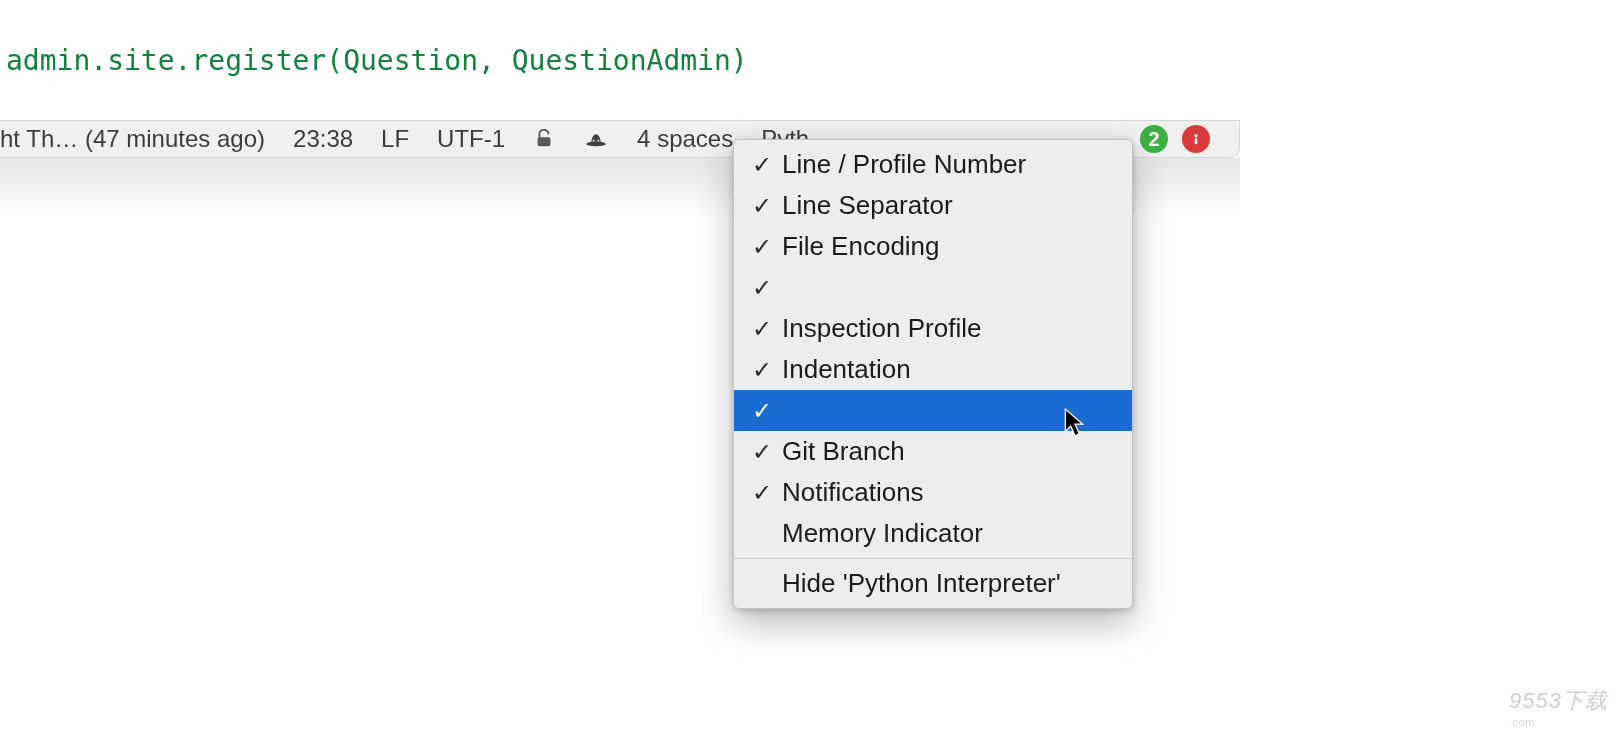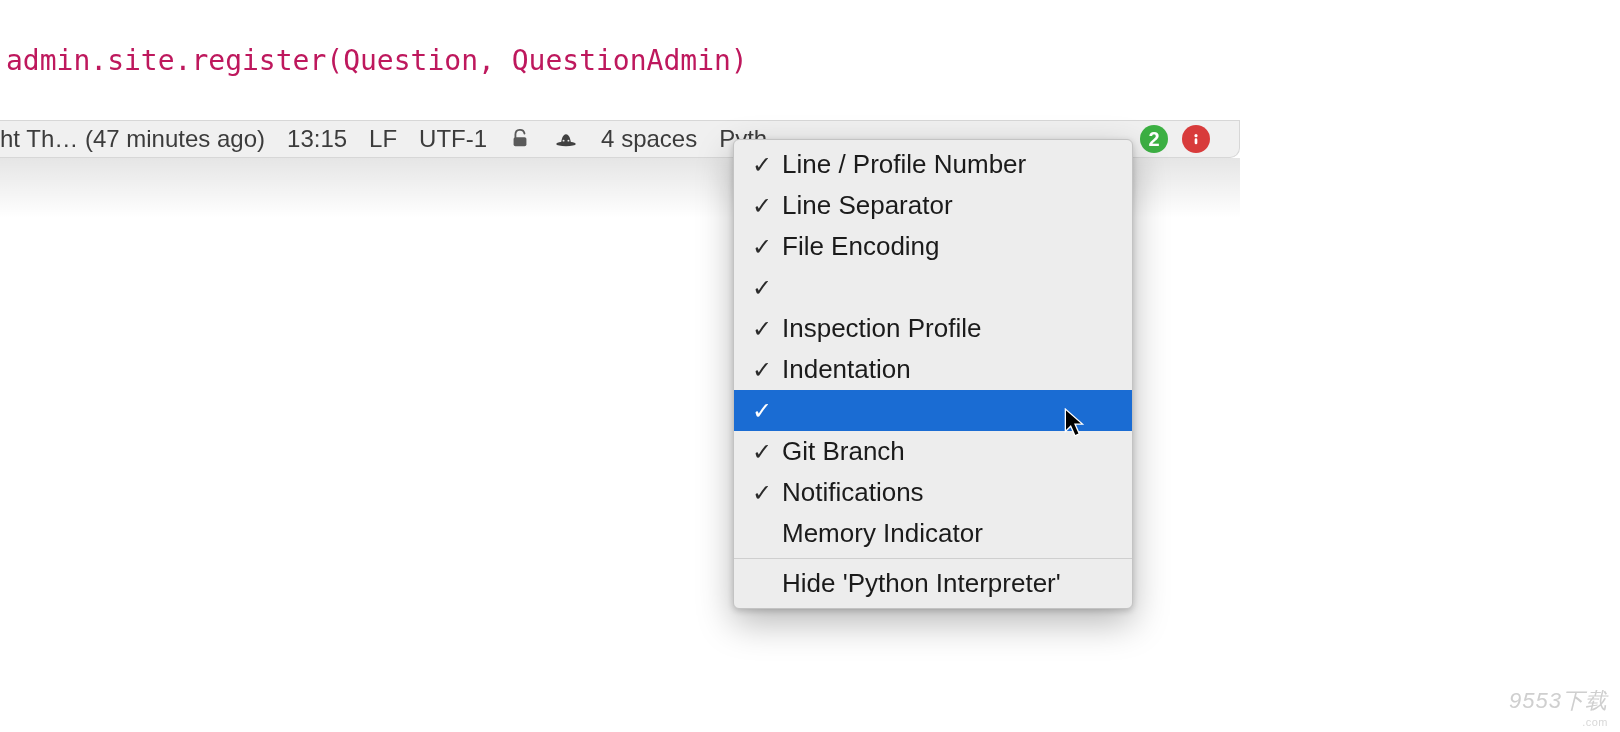--- a/index.html
+++ b/index.html
@@ -10,37 +10,37 @@
     position: absolute;
     left: 0; top: 0; right: 380px;
     height: 120px;
     background: #fff;
     padding-top: 44px;
     padding-left: 6px;
   }
   .code-line {
     font-family: ui-monospace, "SF Mono", Menlo, Consolas, monospace;
     font-size: 28px;
-    color: #be185d;
+    color: #15803d;
     white-space: pre;
   }
 
   .status-bar {
     position: absolute;
     left: 0; top: 120px;
     height: 38px;
     width: 1240px;
     background: #f0f0f0;
     border-top: 1px solid #d7d7d7;
     border-bottom: 1px solid #d7d7d7;
     border-right: 1px solid #d7d7d7;
     border-bottom-right-radius: 10px;
     display: flex;
     align-items: center;
-    gap: 22px;
+    gap: 28px;
     padding: 0 14px 0 0;
     font-size: 24px;
     color: #3c3c3c;
   }
   .status-item { display: inline-flex; align-items: center; gap: 6px; white-space: nowrap; }
   .truncate-left { overflow: hidden; text-overflow: ellipsis; direction: ltr; }
 
   .status-shadow {
     position: absolute;
     left: 0; top: 158px;
@@ -105,34 +105,34 @@
     pointer-events: none;
   }
 
   .watermark {
     position: absolute;
     right: 12px; bottom: 4px;
     font-size: 22px; color: #cfcfcf; font-style: italic;
     letter-spacing: 1px;
     user-select: none;
   }
-  .watermark .sub { display:block; font-size: 11px; text-align:right; color:#d8d8d8; font-style: normal; letter-spacing: 0.5px;}
+  .watermark .sub { display:block; font-size: 11px; text-align:left; color:#d8d8d8; font-style: normal; letter-spacing: 0.5px;}
 </style>
 </head>
 <body>
 
 <div class="viewport">
 
   <div class="editor-area">
     <div class="code-line">admin.site.register(Question, QuestionAdmin)</div>
   </div>
 
   <div class="status-bar">
     <span class="status-item truncate-left">ht Th… (47 minutes ago)</span>
-    <span class="status-item">13:15</span>
+    <span class="status-item">23:38</span>
     <span class="status-item">LF</span>
     <span class="status-item">UTF-1</span>
     <span class="status-item status-icon">
       <svg class="lock-icon" viewBox="0 0 24 24" fill="currentColor">
           <path d="M7 10V7a5 5 0 019.9-1" stroke="currentColor" stroke-width="2" fill="none" stroke-linecap="round"></path>
           <rect x="5" y="10" width="14" height="10" rx="2"></rect>
         </svg>
     </span>
     <span class="status-item status-icon">
       <svg class="hat-icon" viewBox="0 0 32 32" fill="currentColor">

